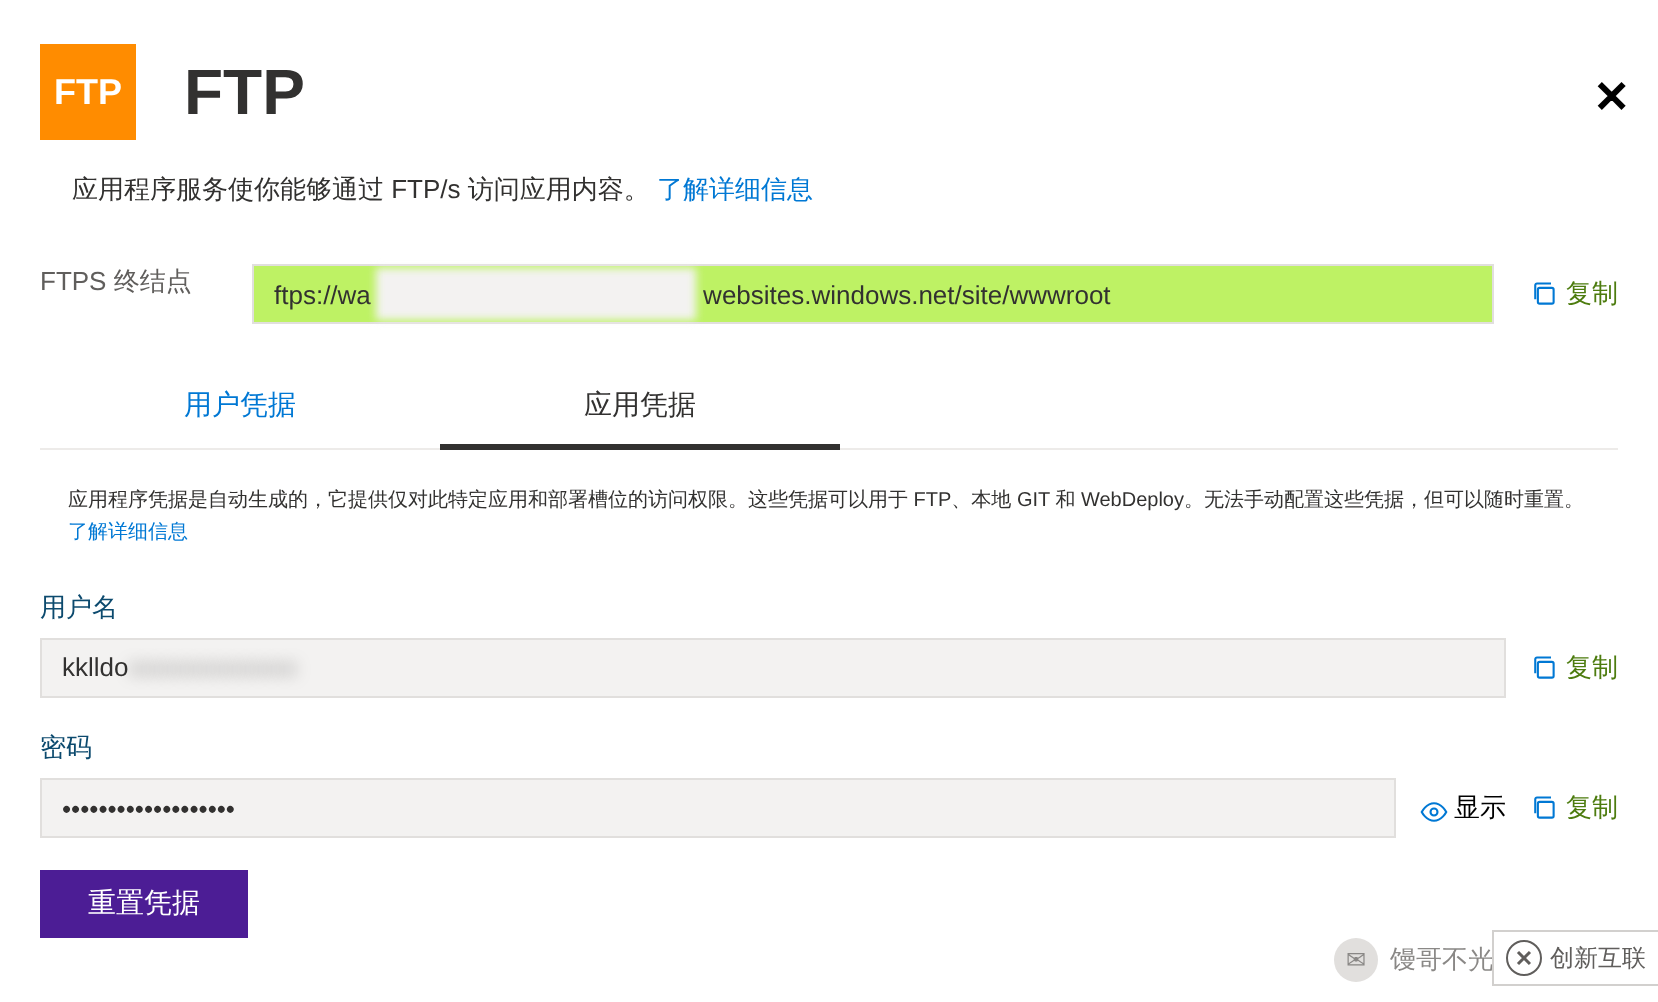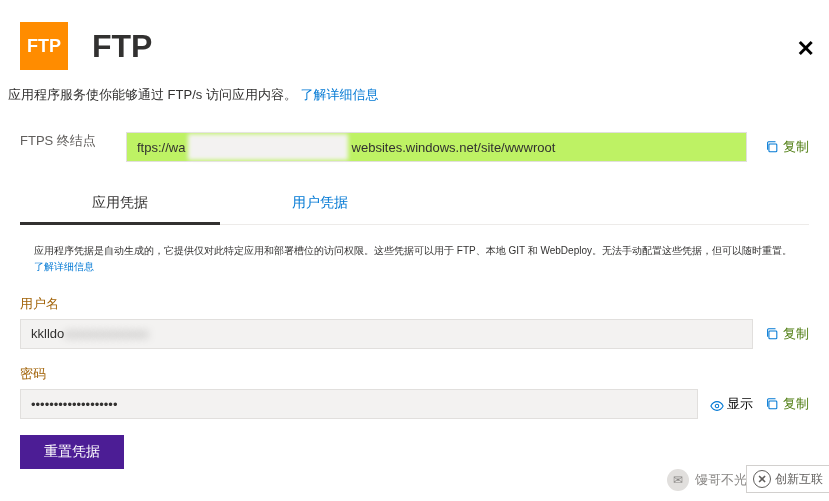--- a/index.html
+++ b/index.html
@@ -2,36 +2,36 @@
 <html><head>
   <meta charset="utf-8">
   <style>
     *{box-sizing:border-box;margin:0;padding:0}
     body{font-family:"Segoe UI","Microsoft YaHei",sans-serif;font-size:13px;color:#323130;background:#fff;width:829px;height:501px;overflow:hidden;position:relative}
     .header{padding:22px 20px 8px}
     .header-row{display:flex;align-items:center;gap:24px}
     .ftp-logo{width:48px;height:48px;background:#ff8c00;color:#fff;display:flex;align-items:center;justify-content:center;font-weight:700;font-size:18px}
     .page-title{font-size:32px;font-weight:600;color:#323130}
     .close-btn{position:absolute;top:36px;right:14px;font-size:22px;font-weight:700;cursor:pointer;color:#000;border:none;background:none}
-    .subtitle{padding:8px 8px 16px;font-size:13px;color:#323130}
+    .subtitle{padding:8px 36px 16px;font-size:13px;color:#323130}
     .subtitle a{color:#0078d4;text-decoration:none}
     .endpoint-row{display:flex;padding:12px 20px 4px;gap:18px}
     .endpoint-label{color:#605e5c;font-size:13px;white-space:nowrap;width:88px}
     .endpoint-input-wrap{position:relative;flex:1}
     .endpoint-input{width:100%;background:#bef264;border:1px solid #e1dfdd;padding:6px 10px;font-size:13px;color:#323130;height:30px}
     .copy-btn{color:#4d7c0f;font-size:13px;cursor:pointer;white-space:nowrap;display:inline-flex;align-items:center;gap:4px;border:none;background:none}
     .show-btn{color:#000000;font-size:13px;cursor:pointer;white-space:nowrap;display:inline-flex;align-items:flex-end;gap:3px;border:none;background:none}
     .tabs{display:flex;border-bottom:1px solid #edebe9;margin:18px 20px 0}
     .tab{padding:10px 0 12px;width:200px;text-align:center;font-size:14px;cursor:pointer;position:relative}
     .tab.active{color:#323130;font-weight:400}
     .tab.active::after{content:"";position:absolute;bottom:-1px;left:0;right:0;height:3px;background:#323130}
     .tab.inactive{color:#0078d4}
     .tab-desc{padding:18px 34px 6px;font-size:10px;line-height:1.6}
     .tab-desc a{color:#0078d4;text-decoration:none}
-    .field-label{padding:14px 20px 4px;font-size:13px;color:#a16207}
+    .field-label{padding:14px 20px 4px;font-size:13px;color:#0c4a6e}
     .field-row{display:flex;align-items:center;padding:2px 20px;gap:12px}
     .field-input{flex:1;background:#f3f2f1;border:1px solid #e1dfdd;padding:6px 10px;font-size:13px;color:#323130;height:30px}
     .actions{padding:14px 20px}
     .primary-btn{background:#4c1d95;color:#fff;border:none;padding:8px 24px;font-size:14px;cursor:pointer}
     .icon-svg{width:14px;height:14px}
     .watermark{position:absolute;bottom:10px;right:56px;display:flex;align-items:center;gap:6px;color:#8a8886;font-size:13px}
     .wechat-icon{width:22px;height:22px;border-radius:50%;background:#e1dfdd;display:flex;align-items:center;justify-content:center;color:#8a8886;font-size:12px}
     .brand{position:absolute;bottom:8px;right:0;background:#fff;border:1px solid #d2d0ce;border-right:none;padding:4px 6px;display:flex;align-items:center;gap:4px;font-size:12px;color:#605e5c}
     .brand-x{font-weight:700;border:1.5px solid #605e5c;border-radius:50%;width:18px;height:18px;display:flex;align-items:center;justify-content:center;font-size:11px}
     .blur{color:transparent;text-shadow:0 0 8px rgba(0,0,0,.4)}
@@ -62,22 +62,22 @@
   <button class="copy-btn">
     <svg class="icon-svg" viewBox="0 0 16 16" fill="none" stroke="#0078d4" stroke-width="1.2">
         <rect x="4.5" y="4.5" width="9" height="9" rx="1"></rect>
         <path d="M3 11V3a1 1 0 0 1 1-1h8"></path>
       </svg>
     <span>复制</span>
   </button>
 </div>
 
 <div class="tabs">
+  <div class="tab inactive">用户凭据</div>
   <div class="tab active">应用凭据</div>
-  <div class="tab inactive">用户凭据</div>
 </div>
 
 <div class="tab-desc">
   <span>应用程序凭据是自动生成的，它提供仅对此特定应用和部署槽位的访问权限。这些凭据可以用于 FTP、本地 GIT 和 WebDeploy。无法手动配置这些凭据，但可以随时重置。</span>
   <a href="#">了解详细信息</a>
 </div>
 
 <div class="field-label">用户名</div>
 <div class="field-row">
   <div class="field-input"><span>kklldo</span><span class="blur">xxxxxxxxxxxxx</span></div>

